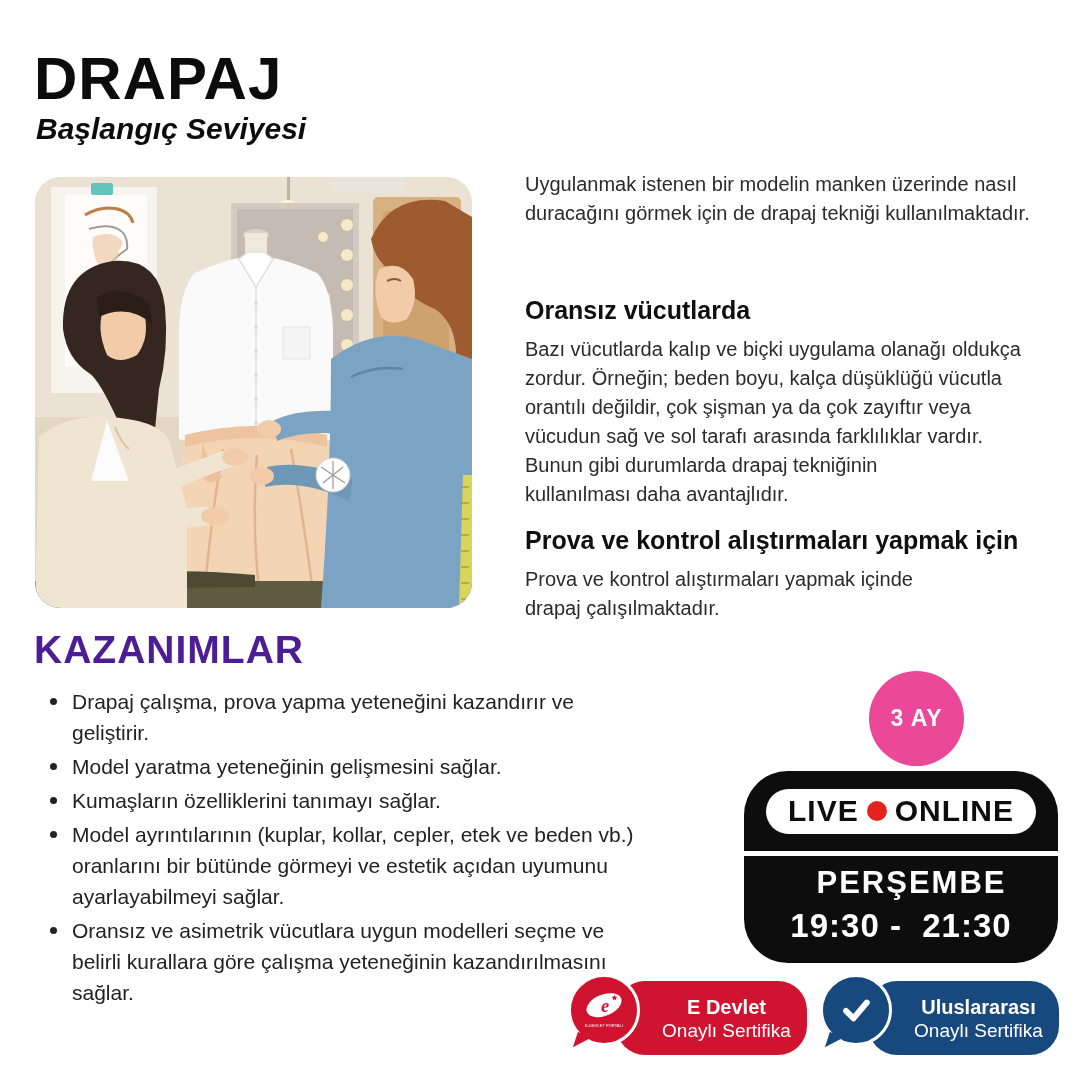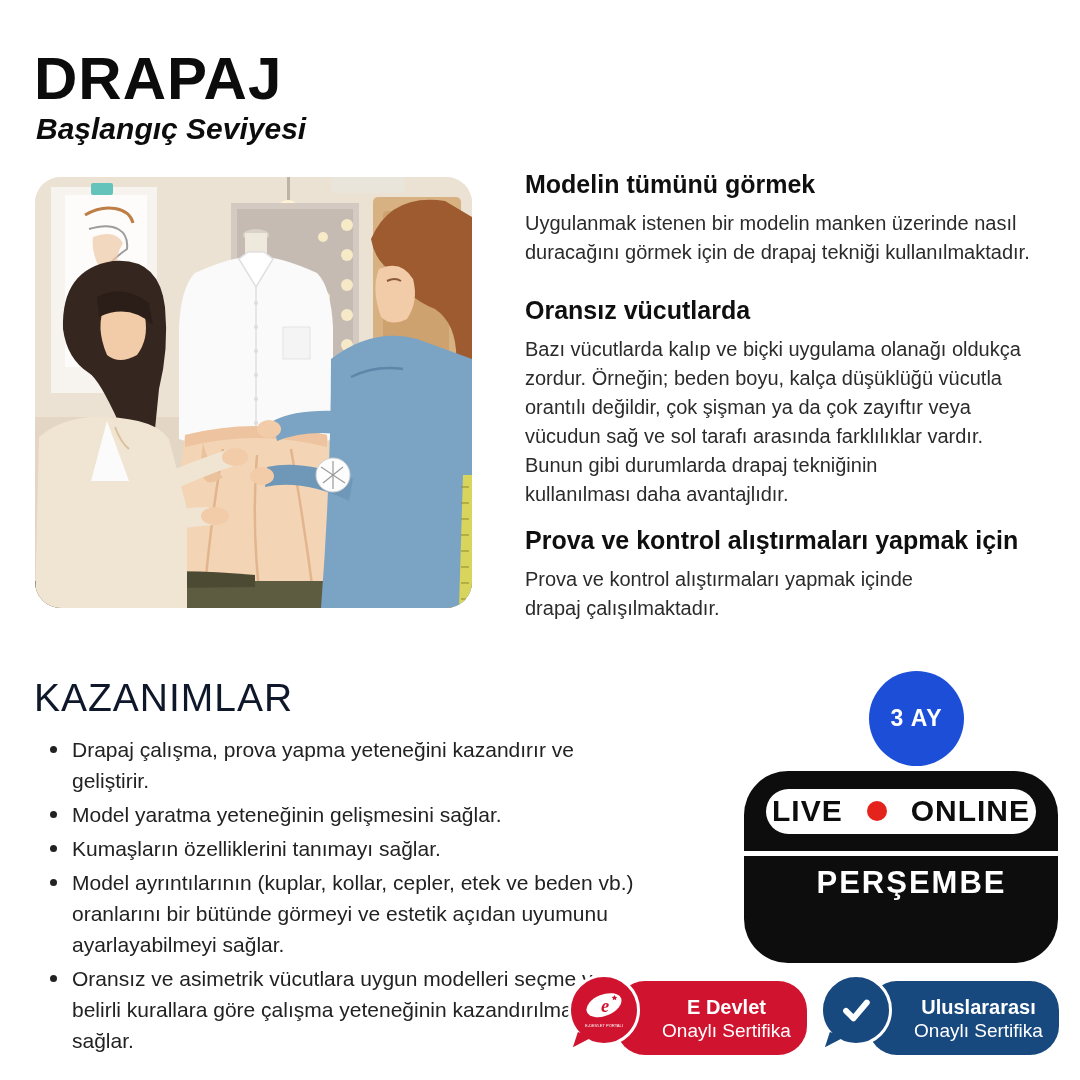--- a/index.html
+++ b/index.html
@@ -19,37 +19,37 @@
   .photo svg { display:block; width:100%; height:100%; }
 
   
   .sec { position:absolute; left:525px; width:512px; }
   .sec-1 { top:170px; } .sec-2 { top:296px; } .sec-3 { top:526px; }
   .sec-head { font-size:25px; font-weight:800; color:#0f0f0f; margin-bottom:10px; }
   .sec-body { font-size:20px; line-height:29px; color:#2b2b2b; white-space:pre-line; }
 
   
   .gains { position:absolute; left:34px; top:628px; width:608px; }
-  .gains-head { font-size:39px; font-weight:400; letter-spacing:1px; color:#0f172a;margin-top:48px; }
+  .gains-head { font-size:39px; font-weight:700; letter-spacing:1px; color:#4c1d95; }
   .gains-list { list-style:none; margin-top:14px; }
   .gains-list li { position:relative; padding-left:38px; font-size:21px; line-height:31px;
                    color:#222; margin-bottom:3px; }
   .gains-list li::before { content:""; position:absolute; left:16px; top:12px;
                    width:7px; height:7px; border-radius:50%; background:#222; }
 
   
   .duration-circle { position:absolute; left:869px; top:671px; width:95px; height:95px;
-           border-radius:50%; background:#1d4ed8; display:flex; align-items:center;
+           border-radius:50%; background:#ec4899; display:flex; align-items:center;
            justify-content:center; color:#fff; font-size:23px; font-weight:900;
            letter-spacing:1px; }
   .sched-box { position:absolute; left:744px; top:771px; width:314px; height:192px;
            border-radius:44px; background:#0d0d0d; overflow:hidden; }
   .sched-top { height:80px; display:flex; align-items:center; justify-content:center; }
   .live-pill { background:#ffffff; border-radius:23px; height:45px; width:270px;
-           display:flex; align-items:center; justify-content:center; gap:24px; }
+           display:flex; align-items:center; justify-content:center; gap:8px; }
   .live-pill .word { font-size:30px; font-weight:900; color:#0d0d0d; letter-spacing:1px; }
   .live-dot { width:20px; height:20px; border-radius:50%; background:#e5231d; }
   .sched-divider { height:5px; background:#ffffff; }
   .sched-bottom { text-align:center; padding-top:9px; }
   .sched-day { color:#fff; font-size:31px; font-weight:900; letter-spacing:2px;margin-left:21px; }
   .sched-time { color:#fff; font-size:33px; font-weight:900; letter-spacing:1px;
            margin-top:6px; white-space:pre; }
 
   
   .badge-rect { position:absolute; top:981px; width:191px; height:74px; border-radius:29px;
@@ -199,21 +199,20 @@
         <line x1="426" y1="358" x2="434" y2="358"></line>
       <line x1="426" y1="374" x2="434" y2="374"></line>
         <line x1="426" y1="390" x2="434" y2="390"></line>
       <line x1="426" y1="406" x2="434" y2="406"></line>
         <line x1="426" y1="422" x2="434" y2="422"></line>
     </g>
   </svg>
 </div>
 
 <div class="sec sec-1">
-  <div class="sec-head">Modelin tümünü görmek</div>
   <div class="sec-body">Uygulanmak istenen bir modelin manken üzerinde nasıl duracağını görmek için de drapaj tekniği kullanılmaktadır.</div>
 </div>
 <div class="sec sec-2">
   <div class="sec-head">Oransız vücutlarda</div>
   <div class="sec-body">Bazı vücutlarda kalıp ve biçki uygulama olanağı oldukça zordur. Örneğin; beden boyu,  kalça düşüklüğü vücutla orantılı değildir, çok şişman ya da çok zayıftır veya vücudun sağ ve sol tarafı arasında farklılıklar vardır.
 Bunun gibi durumlarda drapaj tekniğinin
 kullanılması daha avantajlıdır.</div>
 </div>
 <div class="sec sec-3">
   <div class="sec-head">Prova ve kontrol alıştırmaları yapmak için</div>
@@ -240,20 +239,21 @@
   <div class="sched-top">
     <div class="live-pill">
       <span class="word">LIVE</span>
       <span class="live-dot"></span>
       <span class="word">ONLINE</span>
     </div>
   </div>
   <div class="sched-divider"></div>
   <div class="sched-bottom">
     <div class="sched-day">PERŞEMBE</div>
+    <div class="sched-time">19:30 -  21:30</div>
   </div>
 </div>
 
 <div class="badge-rect badge-red">
   <span class="l1">E Devlet</span>
   <span class="l2">Onaylı Sertifika</span>
 </div>
 <div class="badge-circle circle-red">
   <svg class="elogo" viewBox="0 0 60 60">
     <ellipse cx="30" cy="25" rx="19" ry="11" fill="#ffffff" transform="rotate(-22 30 25)"></ellipse>

